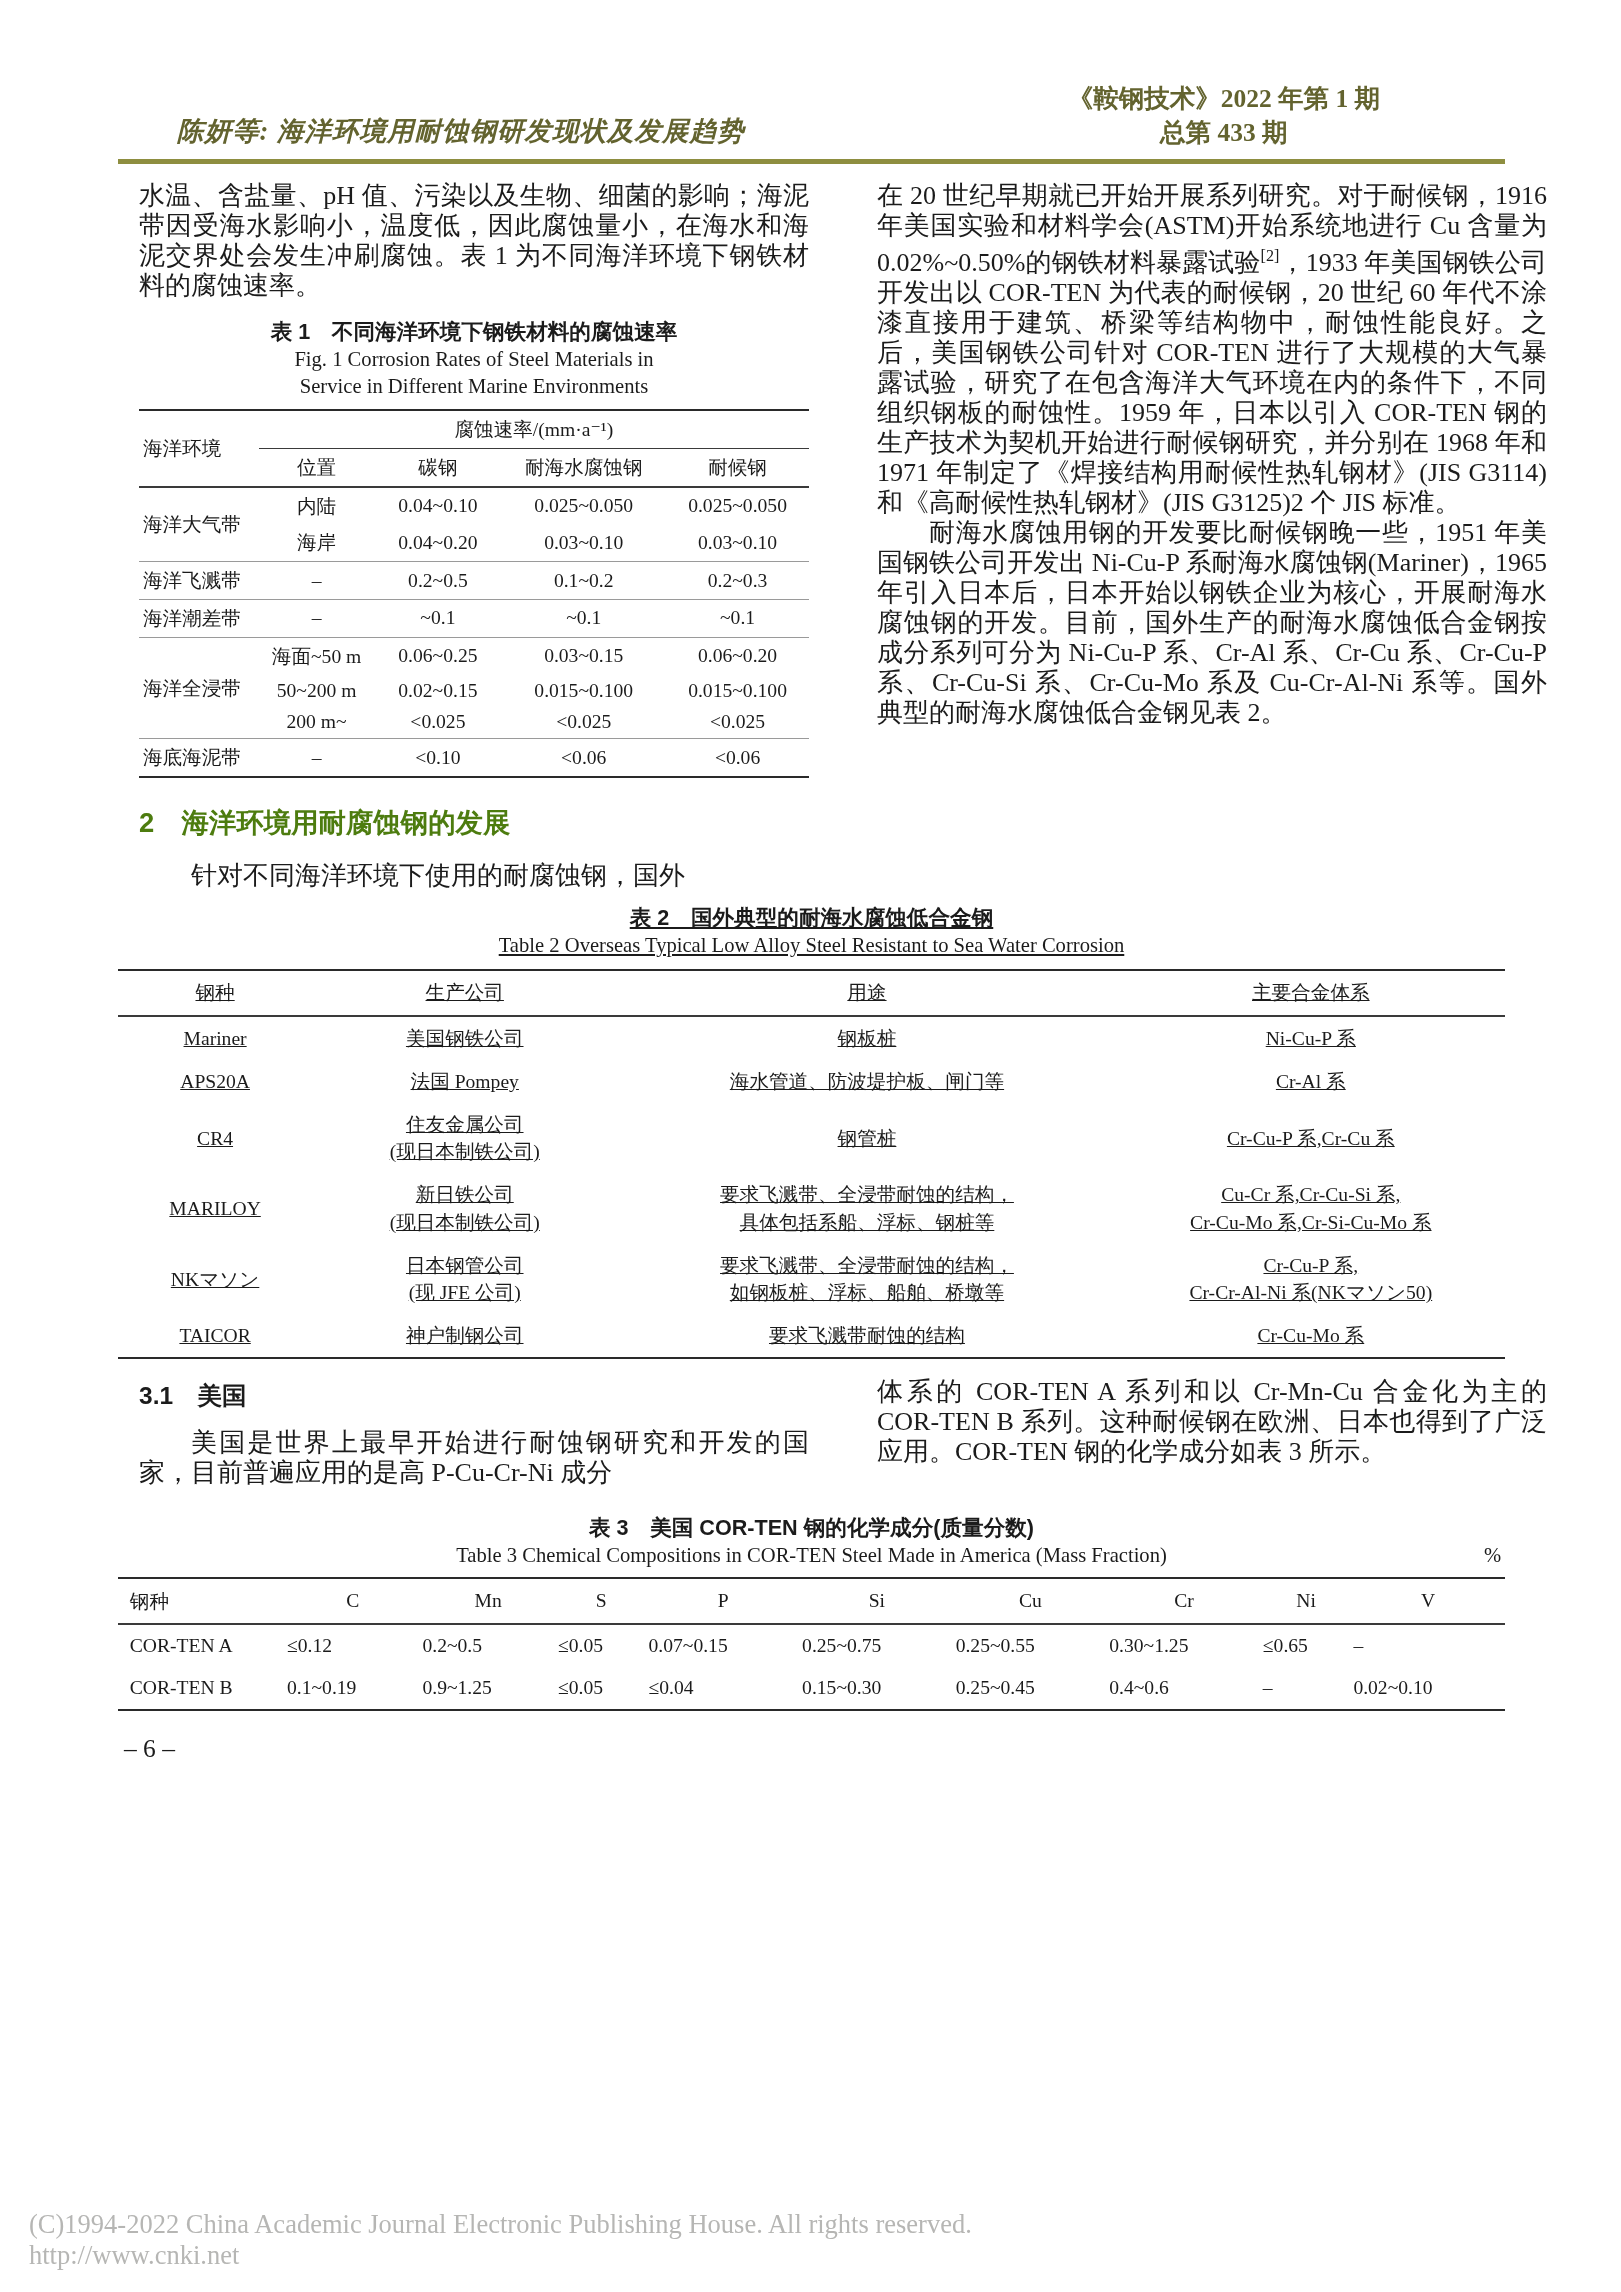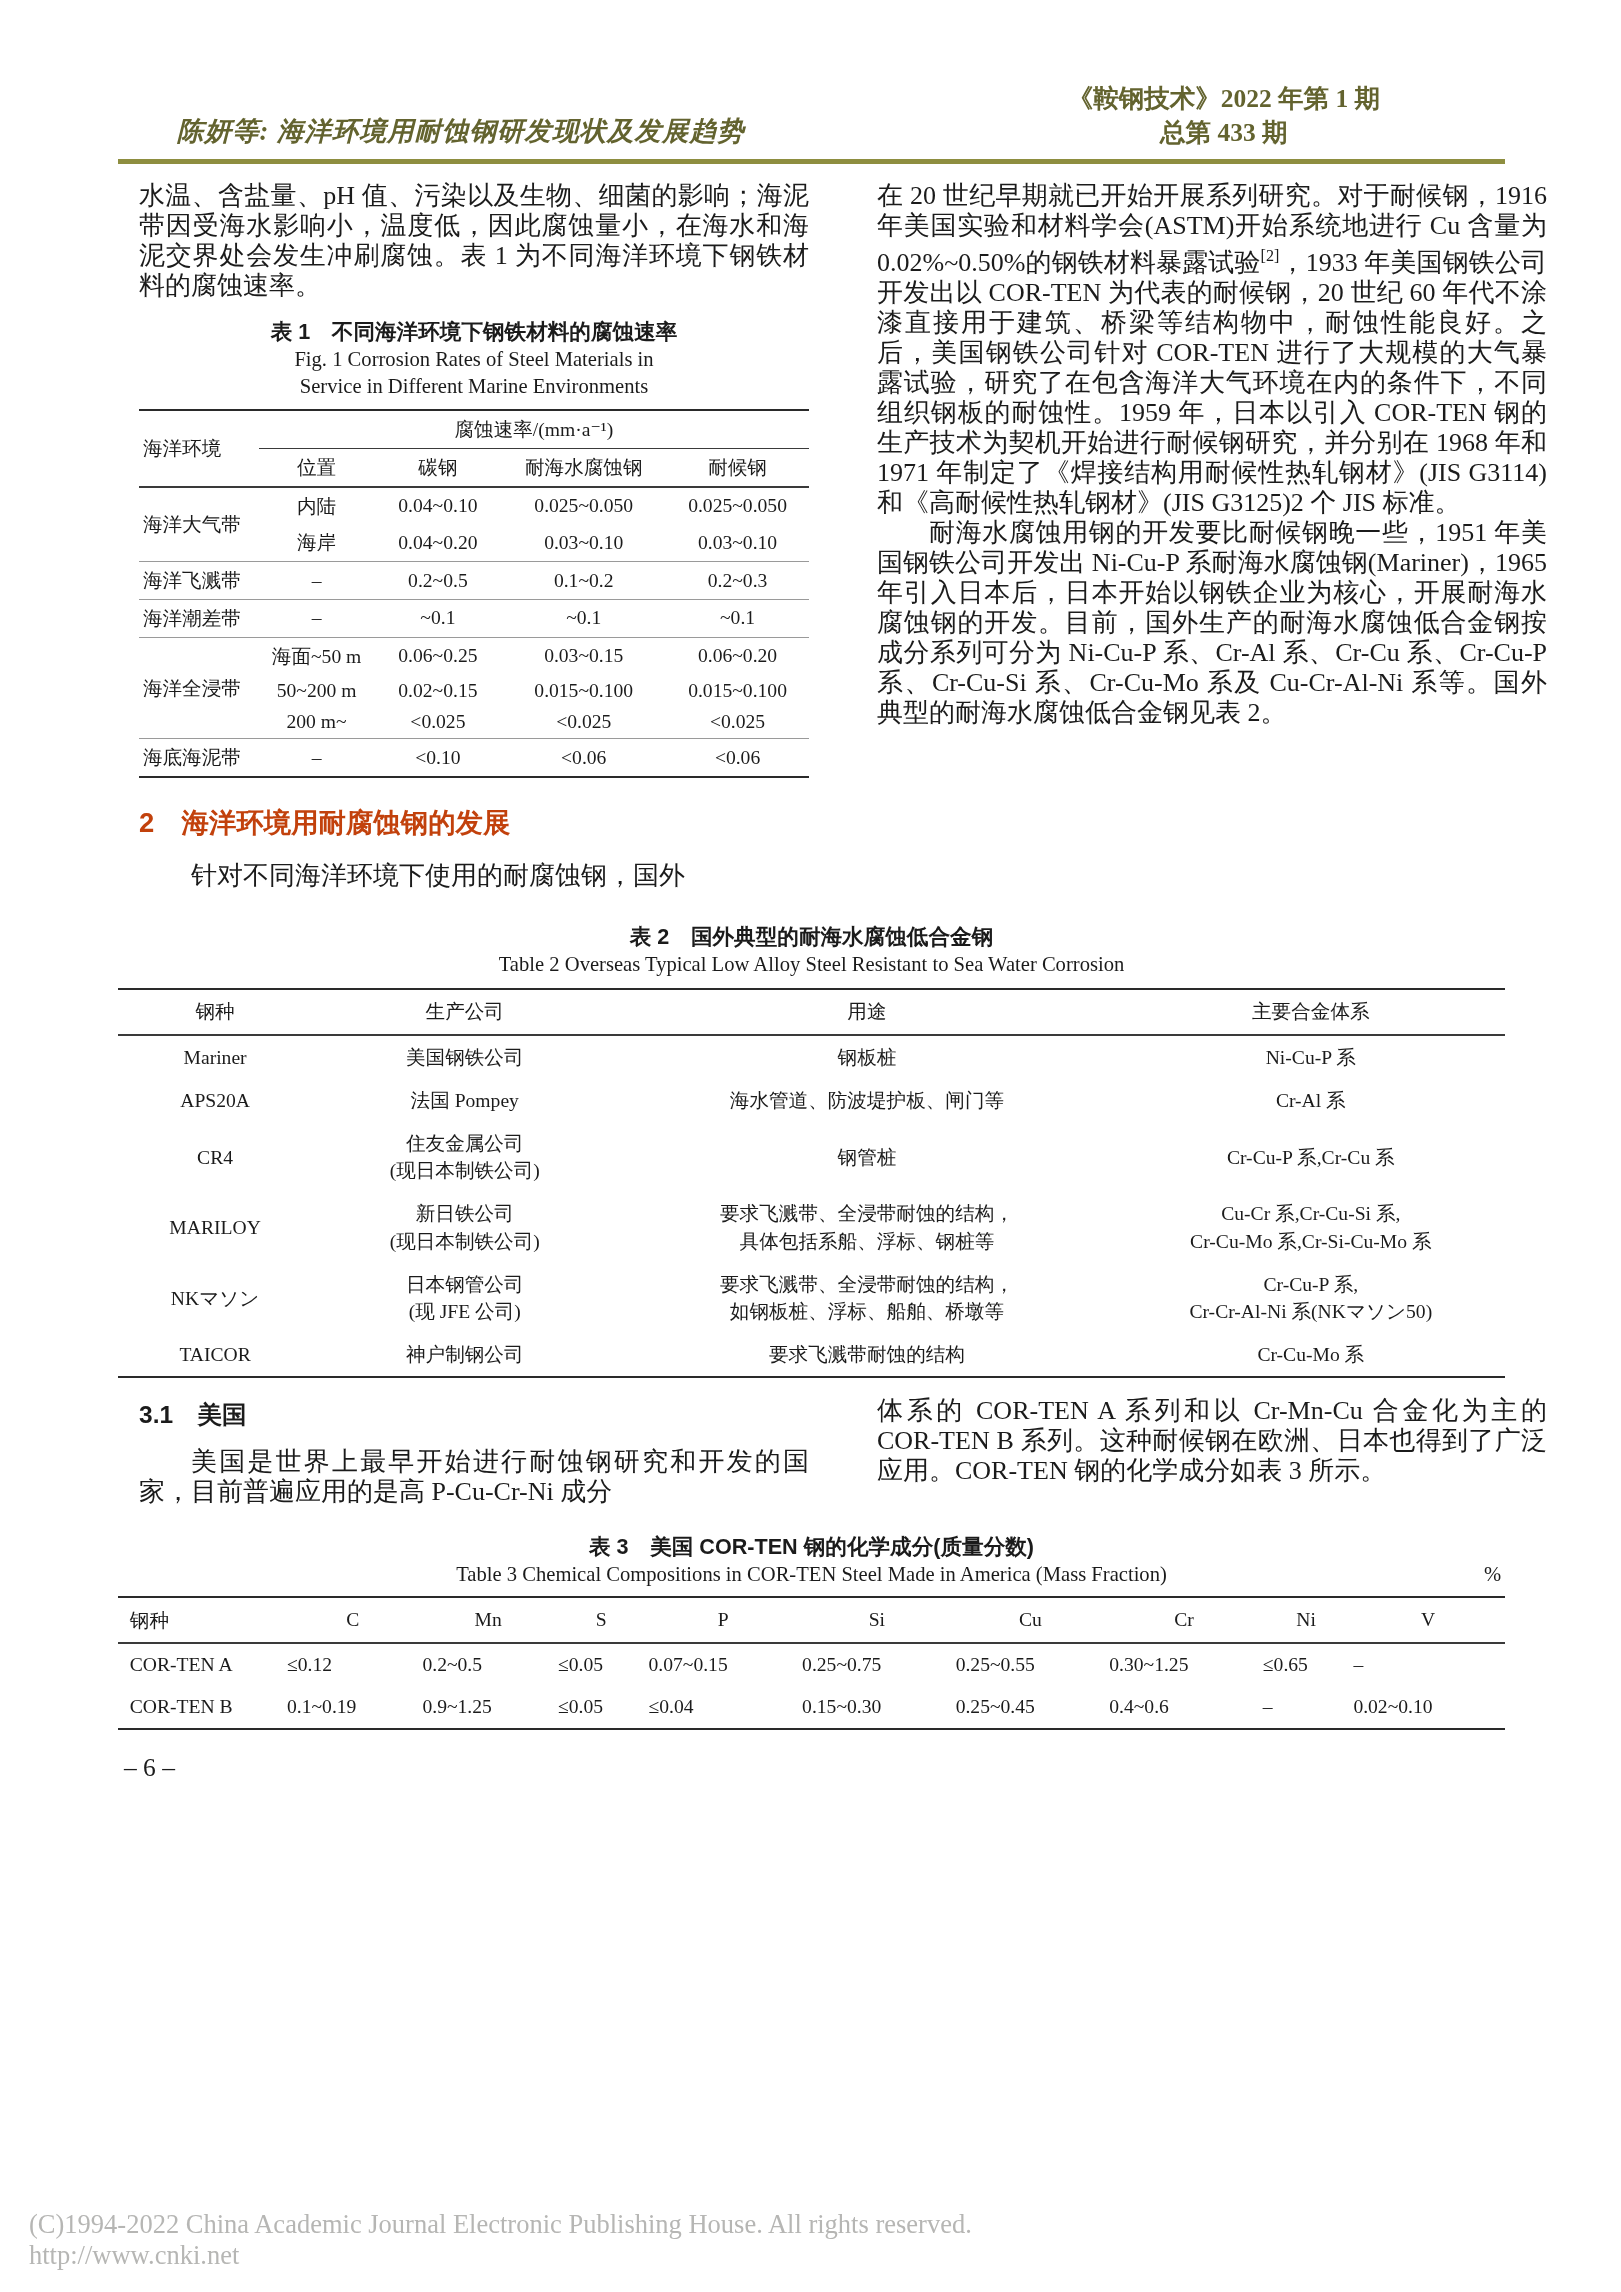--- a/index.html
+++ b/index.html
@@ -24,41 +24,41 @@
   .page-header{display:flex;justify-content:space-between;align-items:flex-end;padding-top:82px;}
   .running-title{font-style:italic;font-weight:bold;font-size:26.5px;color:var(--header-text);padding-left:59px;padding-bottom:2px;letter-spacing:1px;}
   .journal-info{text-align:center;font-weight:bold;font-size:25.5px;color:var(--header-text);line-height:1.35;padding-right:125px;}
   .header-rule{height:4.9px;background:var(--accent-olive);margin-top:7.8px;}
   .two-col{display:flex;gap:47px;margin-top:17.6px;}
   .col{width:670px;flex:0 0 670px;margin-left:21px;}
   .para{font-size:26px;line-height:30px;text-align:justify;}
   .para + .para{margin-top:0;}
   .indent{text-indent:2em;}
   sup.ref{font-size:0.62em;vertical-align:super;}
-  h2.sec{font-family:"Liberation Sans","DejaVu Sans",sans-serif;font-size:27.4px;margin:27.4px 0 19.6px;color:#c2410c;}
+  h2.sec{font-family:"Liberation Sans","DejaVu Sans",sans-serif;font-size:27.4px;margin:27.4px 0 19.6px;color:#4d7c0f;}
   h3.subsec{font-family:"Liberation Sans","DejaVu Sans",sans-serif;font-size:24.5px;margin:2px 0 15.7px;}
   .cap-cn{font-family:"Liberation Sans","DejaVu Sans",sans-serif;font-weight:bold;font-size:21.6px;text-align:center;}
   .cap-en{font-size:20.6px;text-align:center;line-height:1.3;}
   table{border-collapse:collapse;width:100%;}
   th{font-weight:normal;}
   
   .t1-wrap{margin-top:15.7px;}
   .t1{font-size:19.6px;margin-top:9.8px;border-top:2.9px solid var(--rule-dark);border-bottom:2.9px solid var(--rule-dark);}
   .t1 th,.t1 td{text-align:center;padding:4.9px 2px;}
   .t1 thead{border-bottom:2px solid #3a3a3a;}
   .t1 .rate-h{border-bottom:1px solid #3a3a3a;}
   .t1 .env-col{text-align:left;padding-left:3.9px;}
   .t1 tr.grp>td{border-top:1px solid var(--rule-light);}
   .t1 col.c-env{width:120px;}
   .t1 col.c-pos{width:116px;}
   .t1 col.c-carbon{width:127px;}
   .t1 col.c-sea{width:165px;}
   .t1 col.c-weather{width:143px;}
   
-  .t2-block{margin-top:31px;}
+  .t2-block{margin-top:12px;text-decoration:underline;}
   .t2{font-size:19.6px;margin-top:9.8px;border-top:2.9px solid var(--rule-dark);border-bottom:2.9px solid var(--rule-dark);}
   .t2 th{border-bottom:2px solid #3a3a3a;padding:8.8px 3.9px;}
   .t2 td{padding:7.8px 5.9px;text-align:center;white-space:pre-line;line-height:1.4;}
   .t2 col.c-grade{width:14%;}
   .t2 col.c-company{width:22%;}
   .t2 col.c-usage{width:36%;}
   .t2 col.c-alloy{width:28%;}
   
   .t3-block{margin-top:25.5px;}
   .cap-en-row{position:relative;}

